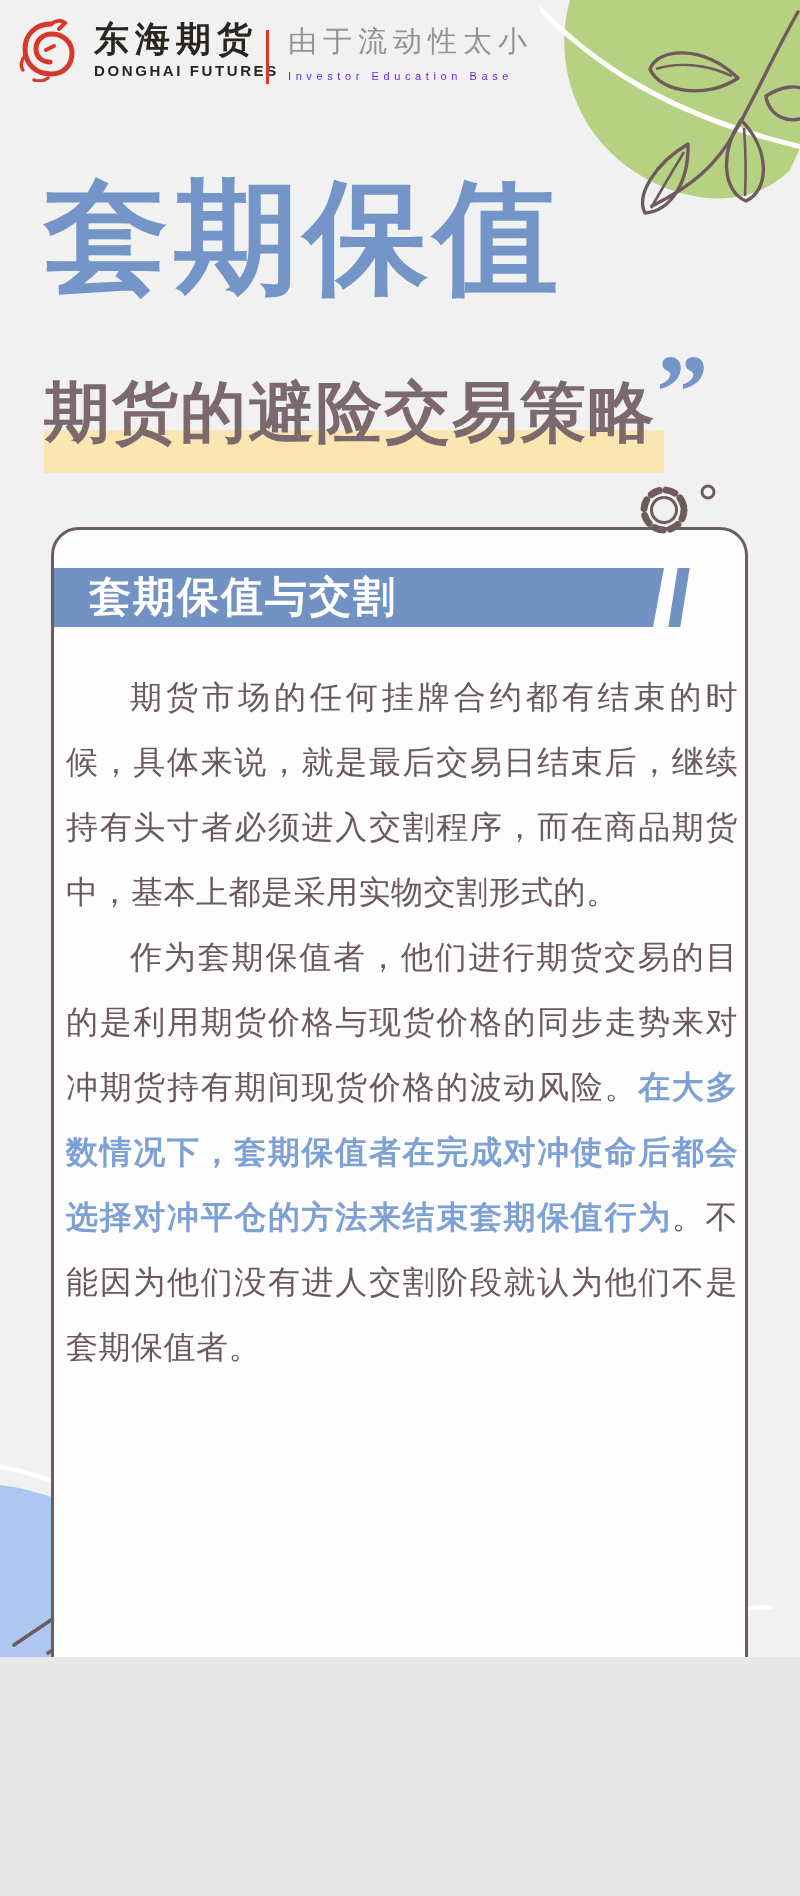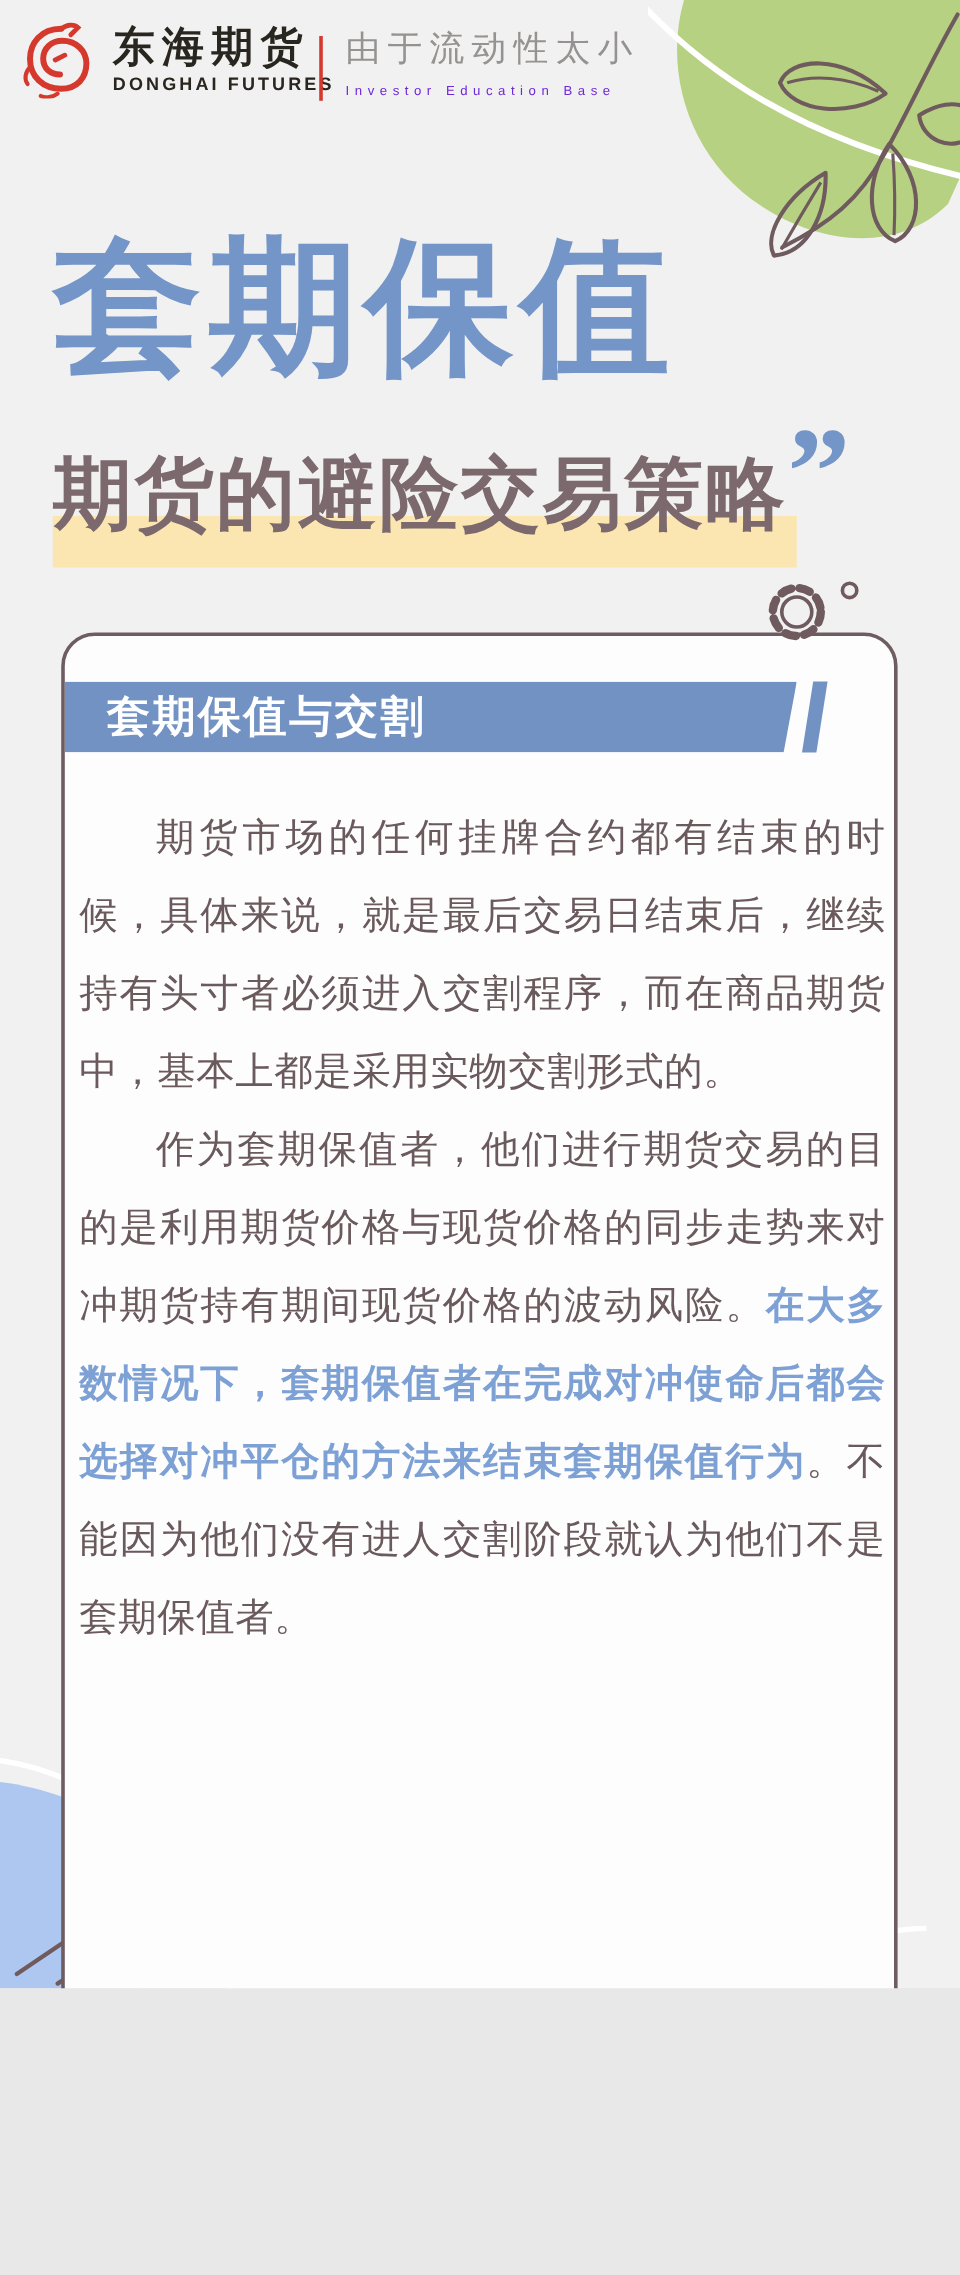--- a/index.html
+++ b/index.html
@@ -17,39 +17,39 @@
   #logo{position:absolute;left:18px;top:16px;}
   #brand{position:absolute;left:94px;top:22px;}
   .brand-cn{font-family:"Liberation Serif","DejaVu Serif",serif;font-weight:900;font-size:35px;letter-spacing:6px;color:#29251f;line-height:1.05;}
   .brand-en{font-weight:700;font-size:15px;letter-spacing:2.6px;color:#29251f;margin-top:3px;}
   #brand-divider{position:absolute;left:266px;top:30px;width:3px;height:54px;background:var(--brand-red,#d5392d);}
   #edu{position:absolute;left:288px;top:26px;}
   .edu-cn{font-family:"Liberation Serif","DejaVu Serif",serif;font-size:29px;letter-spacing:6px;color:#959391;line-height:1.1;}
   .edu-en{font-size:11px;letter-spacing:4.6px;color:#6d28d9;margin-top:12px;}
 
   
-  #hero-title{position:absolute;left:44px;top:188px;z-index:3;
-    font-family:Liberation Serif, serif;font-weight:900;
+  #hero-title{position:absolute;left:44px;top:178px;z-index:3;
+    font-family:Liberation Mono, monospace;font-weight:900;
     font-size:124px;line-height:1.12;letter-spacing:6px;color:var(--title-blue,#7495c8);}
   #subtitle-wrap{position:absolute;left:44px;top:372px;z-index:3;}
   #subtitle-highlight{position:absolute;left:0px;top:58px;width:620px;height:43px;background:var(--highlight-yellow,#fbe6b1);z-index:0;}
   #hero-subtitle{position:relative;z-index:1;font-family:"Liberation Serif","DejaVu Serif",serif;font-weight:900;
     font-size:66px;line-height:1.25;letter-spacing:2px;color:var(--subtitle-taupe,#7b696d);}
   #quote-mark{position:absolute;left:656px;top:340px;z-index:3;font-family:"Liberation Serif","DejaVu Serif",serif;
     font-weight:900;font-size:105px;line-height:1;color:var(--title-blue,#7495c8);}
 
   
   #card{position:absolute;left:51px;top:527px;width:691px;height:1312px;z-index:2;
     background:#fdfdfd;border:3px solid var(--line-taupe,#6e5d60);border-radius:28px;}
   #card-bar{position:absolute;left:54px;top:568px;width:610px;height:59px;z-index:3;
     background:var(--bar-blue,#7292c3);
     clip-path:polygon(0 0,100% 0,calc(100% - 11px) 100%,0 100%);}
   #card-bar-label{display:block;padding-left:35px;line-height:58px;
     font-family:"Liberation Serif","DejaVu Serif",serif;font-weight:900;
-    font-size:36px;letter-spacing:2px;color:#ffffff;}
+    font-size:42px;letter-spacing:2px;color:#ffffff;}
   #card-bar-stripe{position:absolute;left:673px;top:568px;width:12px;height:59px;z-index:3;
     background:var(--bar-blue,#7292c3);transform:skewX(-9deg);}
 
   
   #article-body{position:absolute;left:66px;top:665px;width:672px;z-index:3;
     font-size:32px;line-height:65px;letter-spacing:0.5px;color:var(--text-taupe,#6a595d);
     text-align:justify;}
   #article-body p{margin:0;text-indent:2em;}
   #article-body .hl{color:var(--text-blue,#7da1d5);font-weight:700;}
 </style>

